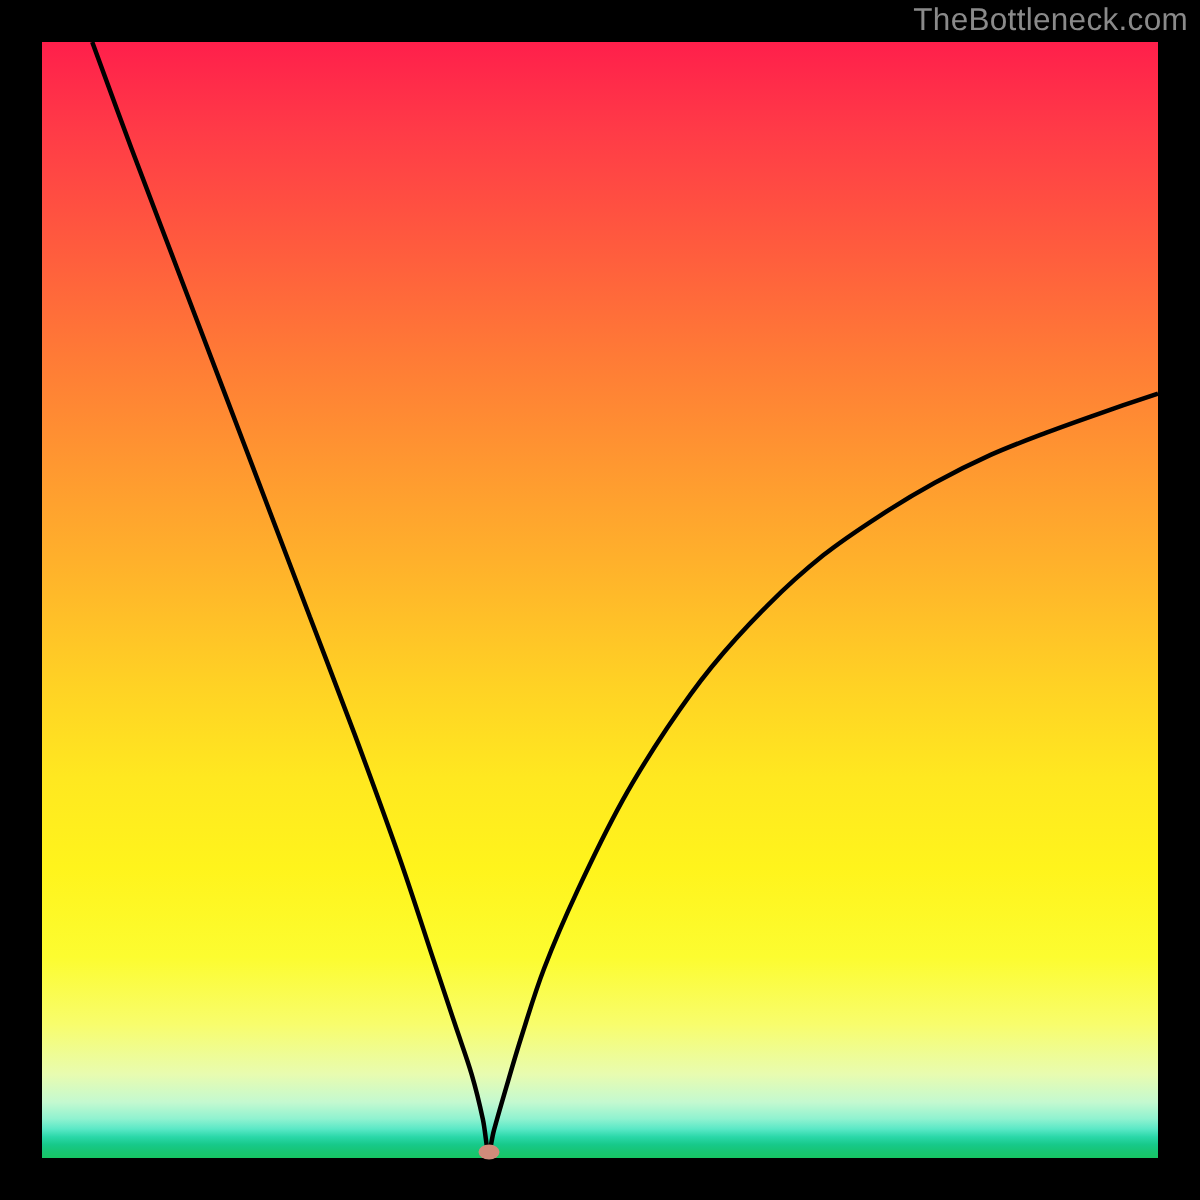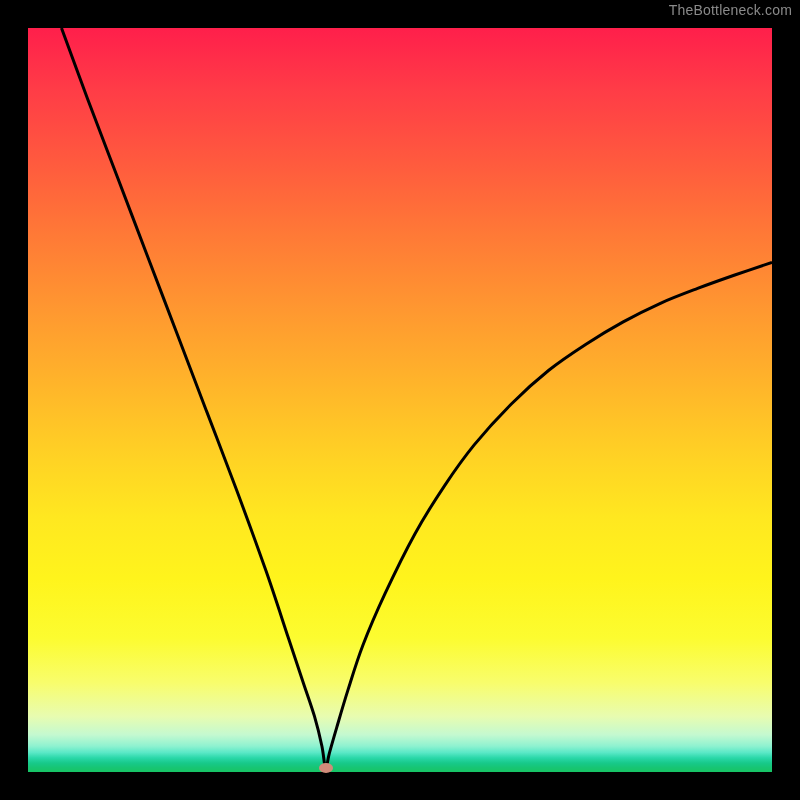--- a/index.html
+++ b/index.html
@@ -60,21 +60,21 @@
     height: 10px;
     background: #d18b7a;
     border-radius: 50%;
     transform: translate(-50%, -50%);
   }
   .watermark {
     position: absolute;
     top: 2px;
     right: 8px;
     color: #8a8a8a;
-    font-size: 14px;
+    font-size: 21px;
     font-weight: 500;
     letter-spacing: 0.2px;
     font-family: Arial, Helvetica, sans-serif;
   }
 </style>
 </head>
 <body>
 
 <div class="frame">
 

